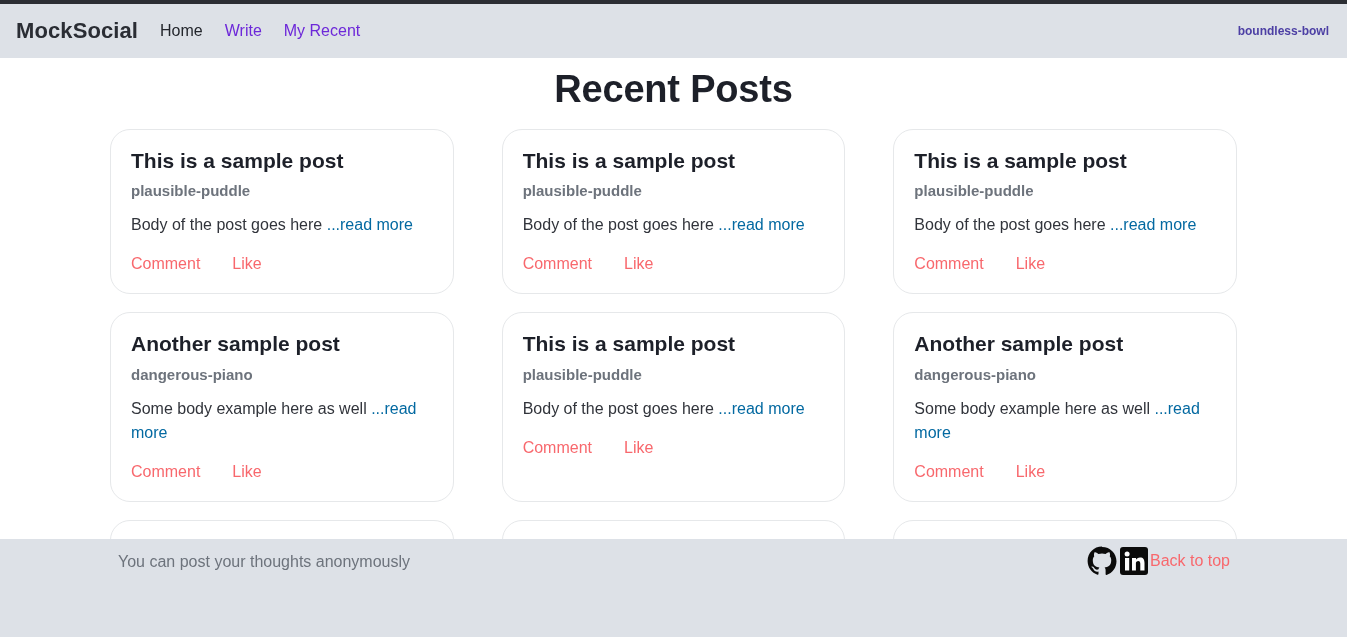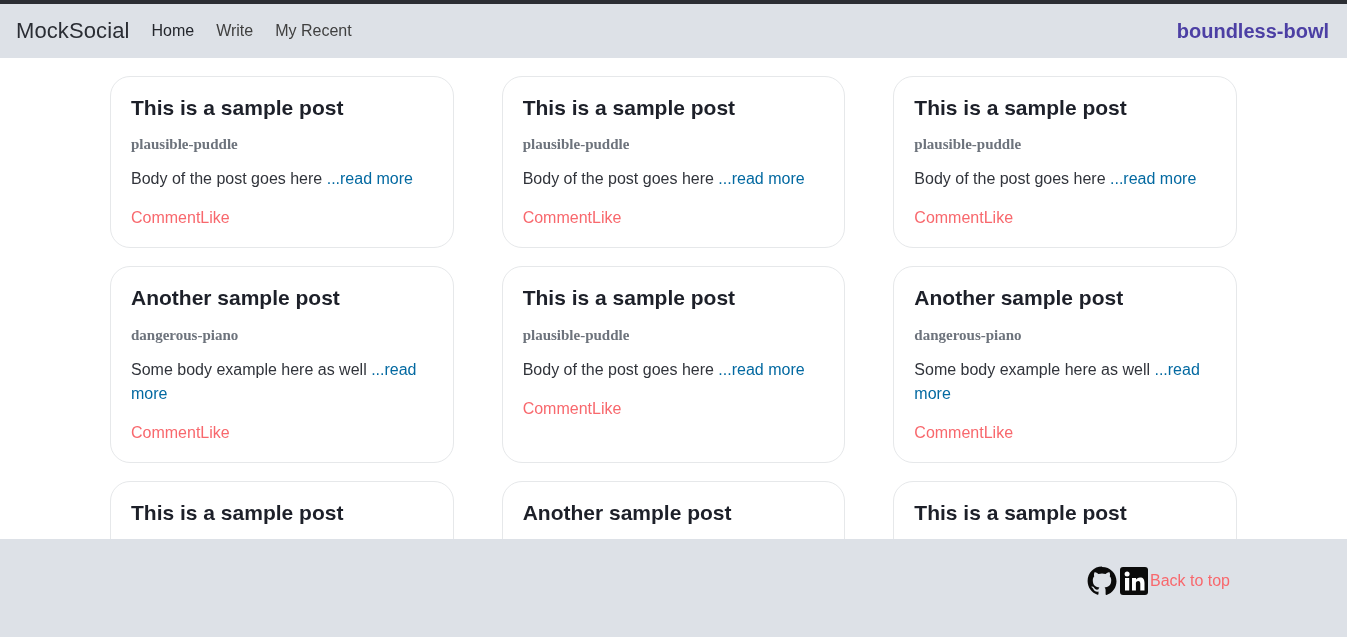--- a/index.html
+++ b/index.html
@@ -33,40 +33,40 @@
     height: 54px;
     background: #dde1e7;
     display: flex;
     align-items: center;
     padding: 0 18px 0 16px;
     z-index: 30;
   }
   .brand {
     font-size: 22px;
     color: #2a2d34;
-    font-weight: 400;
+    font-weight: 700;
     letter-spacing: 0.1px;
     margin-right: 22px;
     white-space: nowrap;
   }
   .nav-links {
     display: flex;
     align-items: center;
     gap: 22px;
   }
   .nav-link {
     font-size: 16px;
-    color: #404040;
+    color: #6d28d9;
     text-decoration: none;
     white-space: nowrap;
   }
   .nav-link.active { color: #23262c; }
   .nav-spacer { flex: 1; }
   .nav-user {
-    font-size: 20px;
+    font-size: 12px;
     font-weight: bold;
     color: #4c3fa4;
     white-space: nowrap;
   }
 
   
   .content {
     position: absolute;
     top: 58px; left: 0;
     width: 1347px;
@@ -104,35 +104,35 @@
     font-size: 21px;
     font-weight: bold;
     color: #1d2029;
     margin: 0 0 6px 0;
     line-height: 1.25;
   }
   .card-author {
     font-size: 15px;
     font-weight: bold;
     color: #6d737c;
-    margin: 15px 0 14px 0;
-    font-family: Liberation Serif, serif;
+    margin: 8px 0 14px 0;
   }
   .card-body {
     font-size: 16px;
     color: #31343b;
     margin: 0 0 18px 0;
     line-height: 1.5;
   }
   .read-more {
     color: #0369a1;
     text-decoration: none;
   }
   .card-actions {
     display: flex;
+    gap: 32px;
   }
   .card-action {
     font-size: 16px;
     color: #f8686d;
     text-decoration: none;
   }
 
   
   .footer {
     position: absolute;
@@ -148,21 +148,21 @@
     font-size: 16px;
     color: #6d737c;
     white-space: nowrap;
   }
   .footer-tagline { top: 14px; }
   .footer-credit  { top: 54px; }
   .heart { color: #e0202b; }
 
   .footer-right {
     position: absolute;
-    top: 26px;
+    top: 6px;
     right: 117px;
     display: flex;
     align-items: center;
   }
   .social-icon {
     width: 32px;
     height: 32px;
     display: inline-block;
     flex: 0 0 auto;
   }
@@ -185,20 +185,21 @@
   <div class="nav-links">
     <a class="nav-link active" href="#">Home</a>
     <a class="nav-link" href="#">Write</a>
     <a class="nav-link" href="#">My Recent</a>
   </div>
   <div class="nav-spacer"></div>
   <div class="nav-user">boundless-bowl</div>
 </div>
 
 <div class="content">
+  <h1 class="page-title">Recent Posts</h1>
   <div class="grid" id="posts-grid">
       <div class="card">
         <div class="card-title">This is a sample post</div>
         <div class="card-author">plausible-puddle</div>
         <div class="card-body"><span>Body of the post goes here </span><a class="read-more" href="#">...read more</a></div>
         <div class="card-actions">
           <a class="card-action" href="#">Comment</a>
           <a class="card-action" href="#">Like</a>
         </div>
       </div>
@@ -253,20 +254,21 @@
       <div class="card">
         <div class="card-title">Another sample post</div>
       </div>
       <div class="card">
         <div class="card-title">This is a sample post</div>
       </div>
     </div>
 </div>
 
 <div class="footer">
+  <div class="footer-row footer-tagline">You can post your thoughts anonymously</div>
   <div class="footer-right">
     <a class="social-icon" href="#">
       <svg width="32" height="32" viewBox="0 0 32 32" aria-hidden="true">
         <path fill="#0b0b0b" d="M16 1.6C7.9 1.6 1.6 7.9 1.6 16c0 6.4 4.1 11.8 9.9 13.7.7.1 1-.3 1-.7v-2.5c-4 .9-4.9-1.9-4.9-1.9-.7-1.7-1.6-2.1-1.6-2.1-1.3-.9.1-.9.1-.9 1.5.1 2.2 1.5 2.2 1.5 1.3 2.2 3.4 1.6 4.2 1.2.1-.9.5-1.6.9-1.9-3.2-.4-6.6-1.6-6.6-7.2 0-1.6.6-2.9 1.5-3.9-.2-.4-.7-1.9.1-3.9 0 0 1.2-.4 4 1.5 1.2-.3 2.4-.5 3.6-.5s2.5.2 3.6.5c2.8-1.9 4-1.5 4-1.5.8 2 .3 3.5.1 3.9 1 1 1.5 2.3 1.5 3.9 0 5.6-3.4 6.8-6.6 7.2.5.5 1 1.4 1 2.8v4.1c0 .4.3.8 1 .7 5.8-1.9 9.9-7.3 9.9-13.7 0-8.1-6.3-14.4-14.4-14.4z"></path>
       </svg>
     </a>
     <a class="social-icon" href="#">
       <svg width="32" height="32" viewBox="0 0 32 32" aria-hidden="true">
         <rect x="2" y="2" width="28" height="28" rx="3" fill="#0b0b0b"></rect>
         <rect x="7" y="13" width="4.2" height="12.5" fill="#ffffff"></rect>

